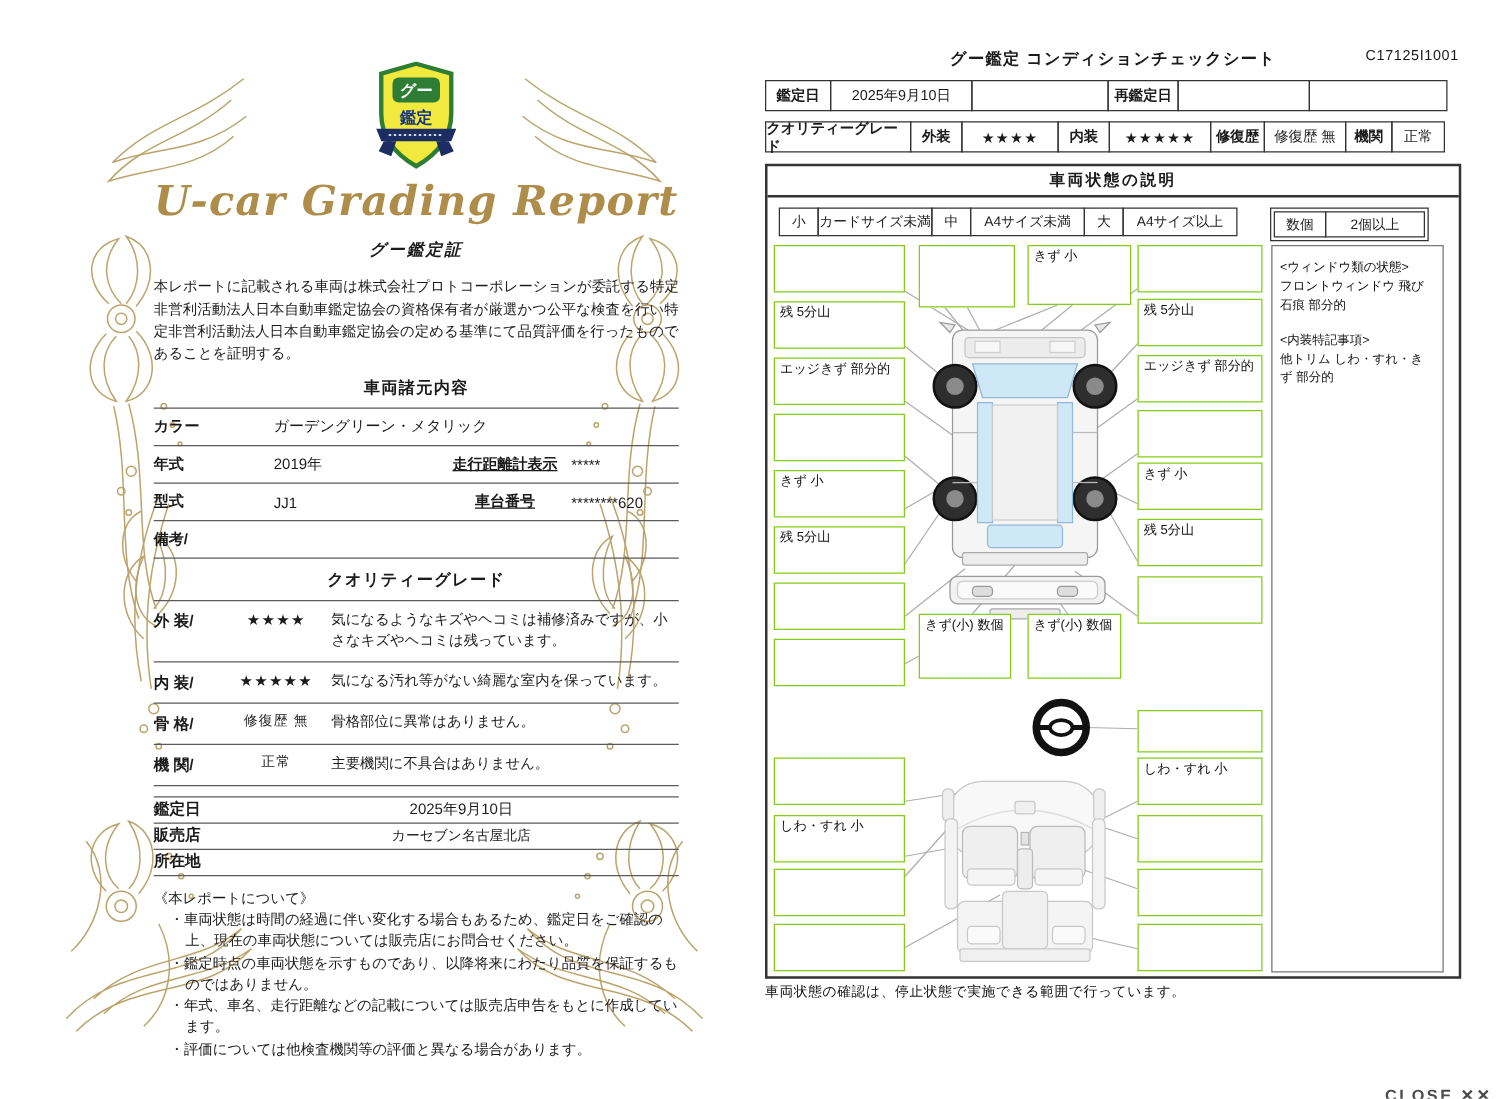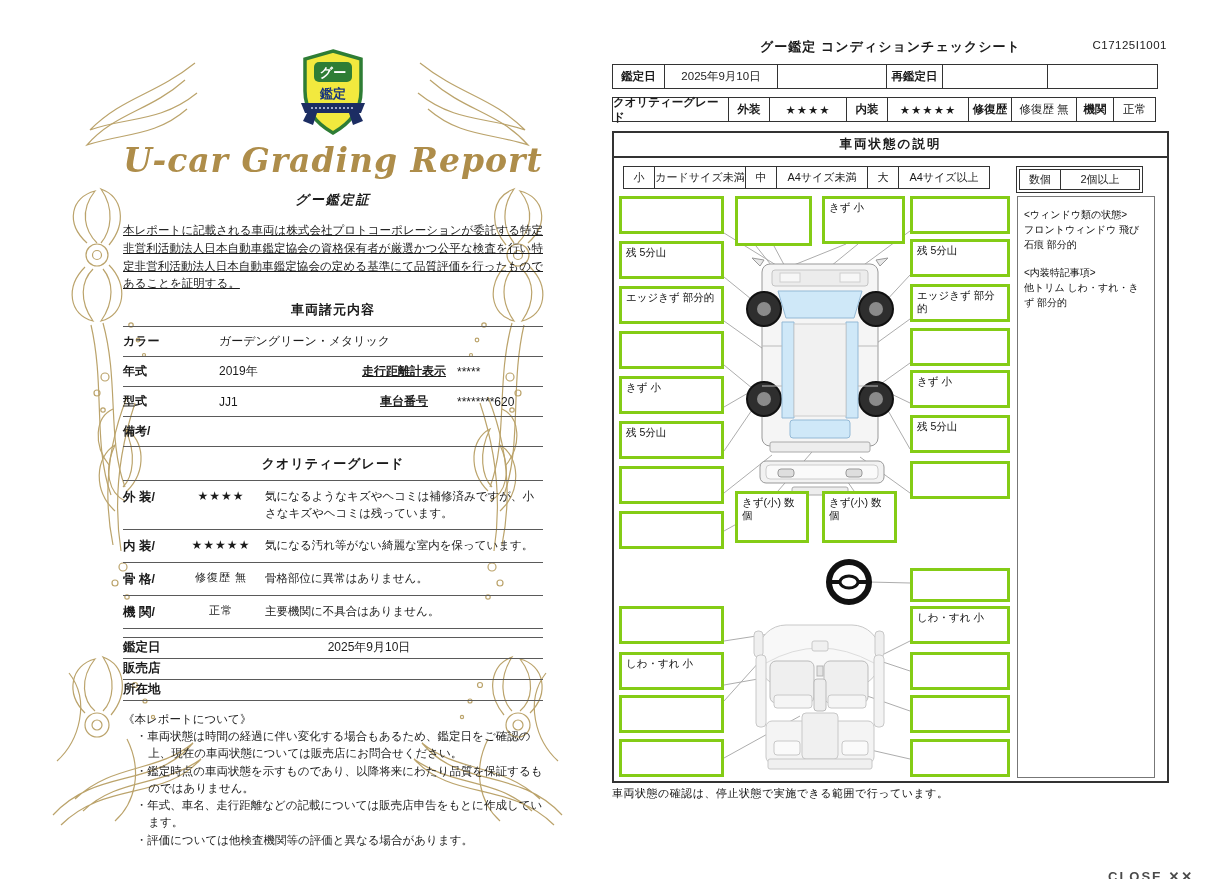--- a/index.html
+++ b/index.html
@@ -8,21 +8,21 @@
   .stage { position:relative; width:1209px; height:879px; background:#fff; }
 
   
   .lp { position:absolute; left:35px; top:25px; width:545px; height:808px; background:#fff; }
   .lp-orn { position:absolute; inset:0; pointer-events:none; }
   .lp-inner { position:absolute; left:88px; top:24px; width:420px; }
   .lp-badge { width:72px; height:90px; margin:0 auto; }
   .lp-script { text-align:center; font-family:"DejaVu Serif", serif; font-style:italic;
                font-weight:bold; font-size:33px; color:#ae8d4a; letter-spacing:1px; margin-top:2px; }
   .lp-sub { text-align:center; font-size:13px; font-weight:bold; margin-top:11px; letter-spacing:2px;font-style:italic; }
-  .lp-intro { margin-top:13px; font-size:11.5px; line-height:1.55; text-align:justify;text-decoration:underline; }
+  .lp-intro { margin-top:13px; font-size:11.5px; line-height:1.55; text-align:justify; }
   .lp-h { text-align:center; font-size:13px; font-weight:bold; padding:8px 0 7px; letter-spacing:1px; }
   .specs, .grades, .infos { border-bottom:1px solid #5a5a5a; }
   .srow { display:flex; align-items:center; border-top:1px solid #5a5a5a; min-height:30px; font-size:12px; }
   .srow .sl { width:96px; font-weight:bold; flex:none; }
   .srow .sl2 { width:106px; font-weight:bold; flex:none; text-align:center;text-decoration:underline; }
   .srow .sv { flex:1; }
   .srow .sv2 { width:86px; flex:none; }
   .grow { display:flex; border-top:1px solid #5a5a5a; padding:7px 0; font-size:11.5px; line-height:1.45; }
   .grow .gl { width:54px; flex:none; font-weight:bold; font-size:12.5px; }
   .grow .gv { width:88px; flex:none; text-align:center; font-size:12px; letter-spacing:1px; }
@@ -51,21 +51,21 @@
            justify-content:center; font-weight:bold; font-size:12.5px; letter-spacing:2px; }
   .legend { display:flex; margin:8px 0 0 9px; }
   .legend .cell { border:1px solid #333; margin-left:-1px; height:23px; display:flex;
                   align-items:center; justify-content:center; font-size:11px; }
   .legend .cell:first-child { margin-left:0; }
   .count-wrap { border:1px solid #333; margin-left:26px; padding:2px; display:flex; }
   .count-wrap .cell { height:21px; }
   .tire-note { margin:5px 0 0 9px; font-size:10px; line-height:1.35; color:#111; }
   .diagram { position:relative; height:585px; margin-top:3px; }
   .dsvg { position:absolute; left:0; top:0; }
-  .abox { position:absolute; border:3px solid #84cc16; background:#fff; font-size:10.5px;
+  .abox { position:absolute; border:1px solid #84cc16; background:#fff; font-size:10.5px;
           padding:2px 4px; line-height:1.25; color:#111; }
   .npanel { position:absolute; border:1px solid #777; background:#fff; font-size:10px;
             line-height:1.5; padding:10px 6px; color:#111; }
   .npanel .gap { height:13px; }
   .rp-note { margin-top:3px; font-size:11px; color:#111; letter-spacing:.5px; }
 
   .close-btn { position:absolute; left:1108px; top:869px; font-size:13px; font-weight:bold;
                color:#4a4a4a; letter-spacing:2px; white-space:nowrap; }
 
   svg text { font-family:"Liberation Sans", sans-serif; }
@@ -189,20 +189,21 @@
         </div>
       </div>
 
       <div class="infos" style="margin-top:8px">
         <div class="irow">
           <span class="il">鑑定日</span>
           <span class="iv">2025年9月10日</span>
         </div>
         <div class="irow small">
           <span class="il">販売店</span>
+          <span class="iv">カーセブン名古屋北店</span>
         </div>
         <div class="irow small">
           <span class="il">所在地</span>
         </div>
       </div>
 
       <div class="about">
         <div>《本レポートについて》</div>
         <ul>
           <li>車両状態は時間の経過に伴い変化する場合もあるため、鑑定日をご確認の上、現在の車両状態については販売店にお問合せください。</li>

